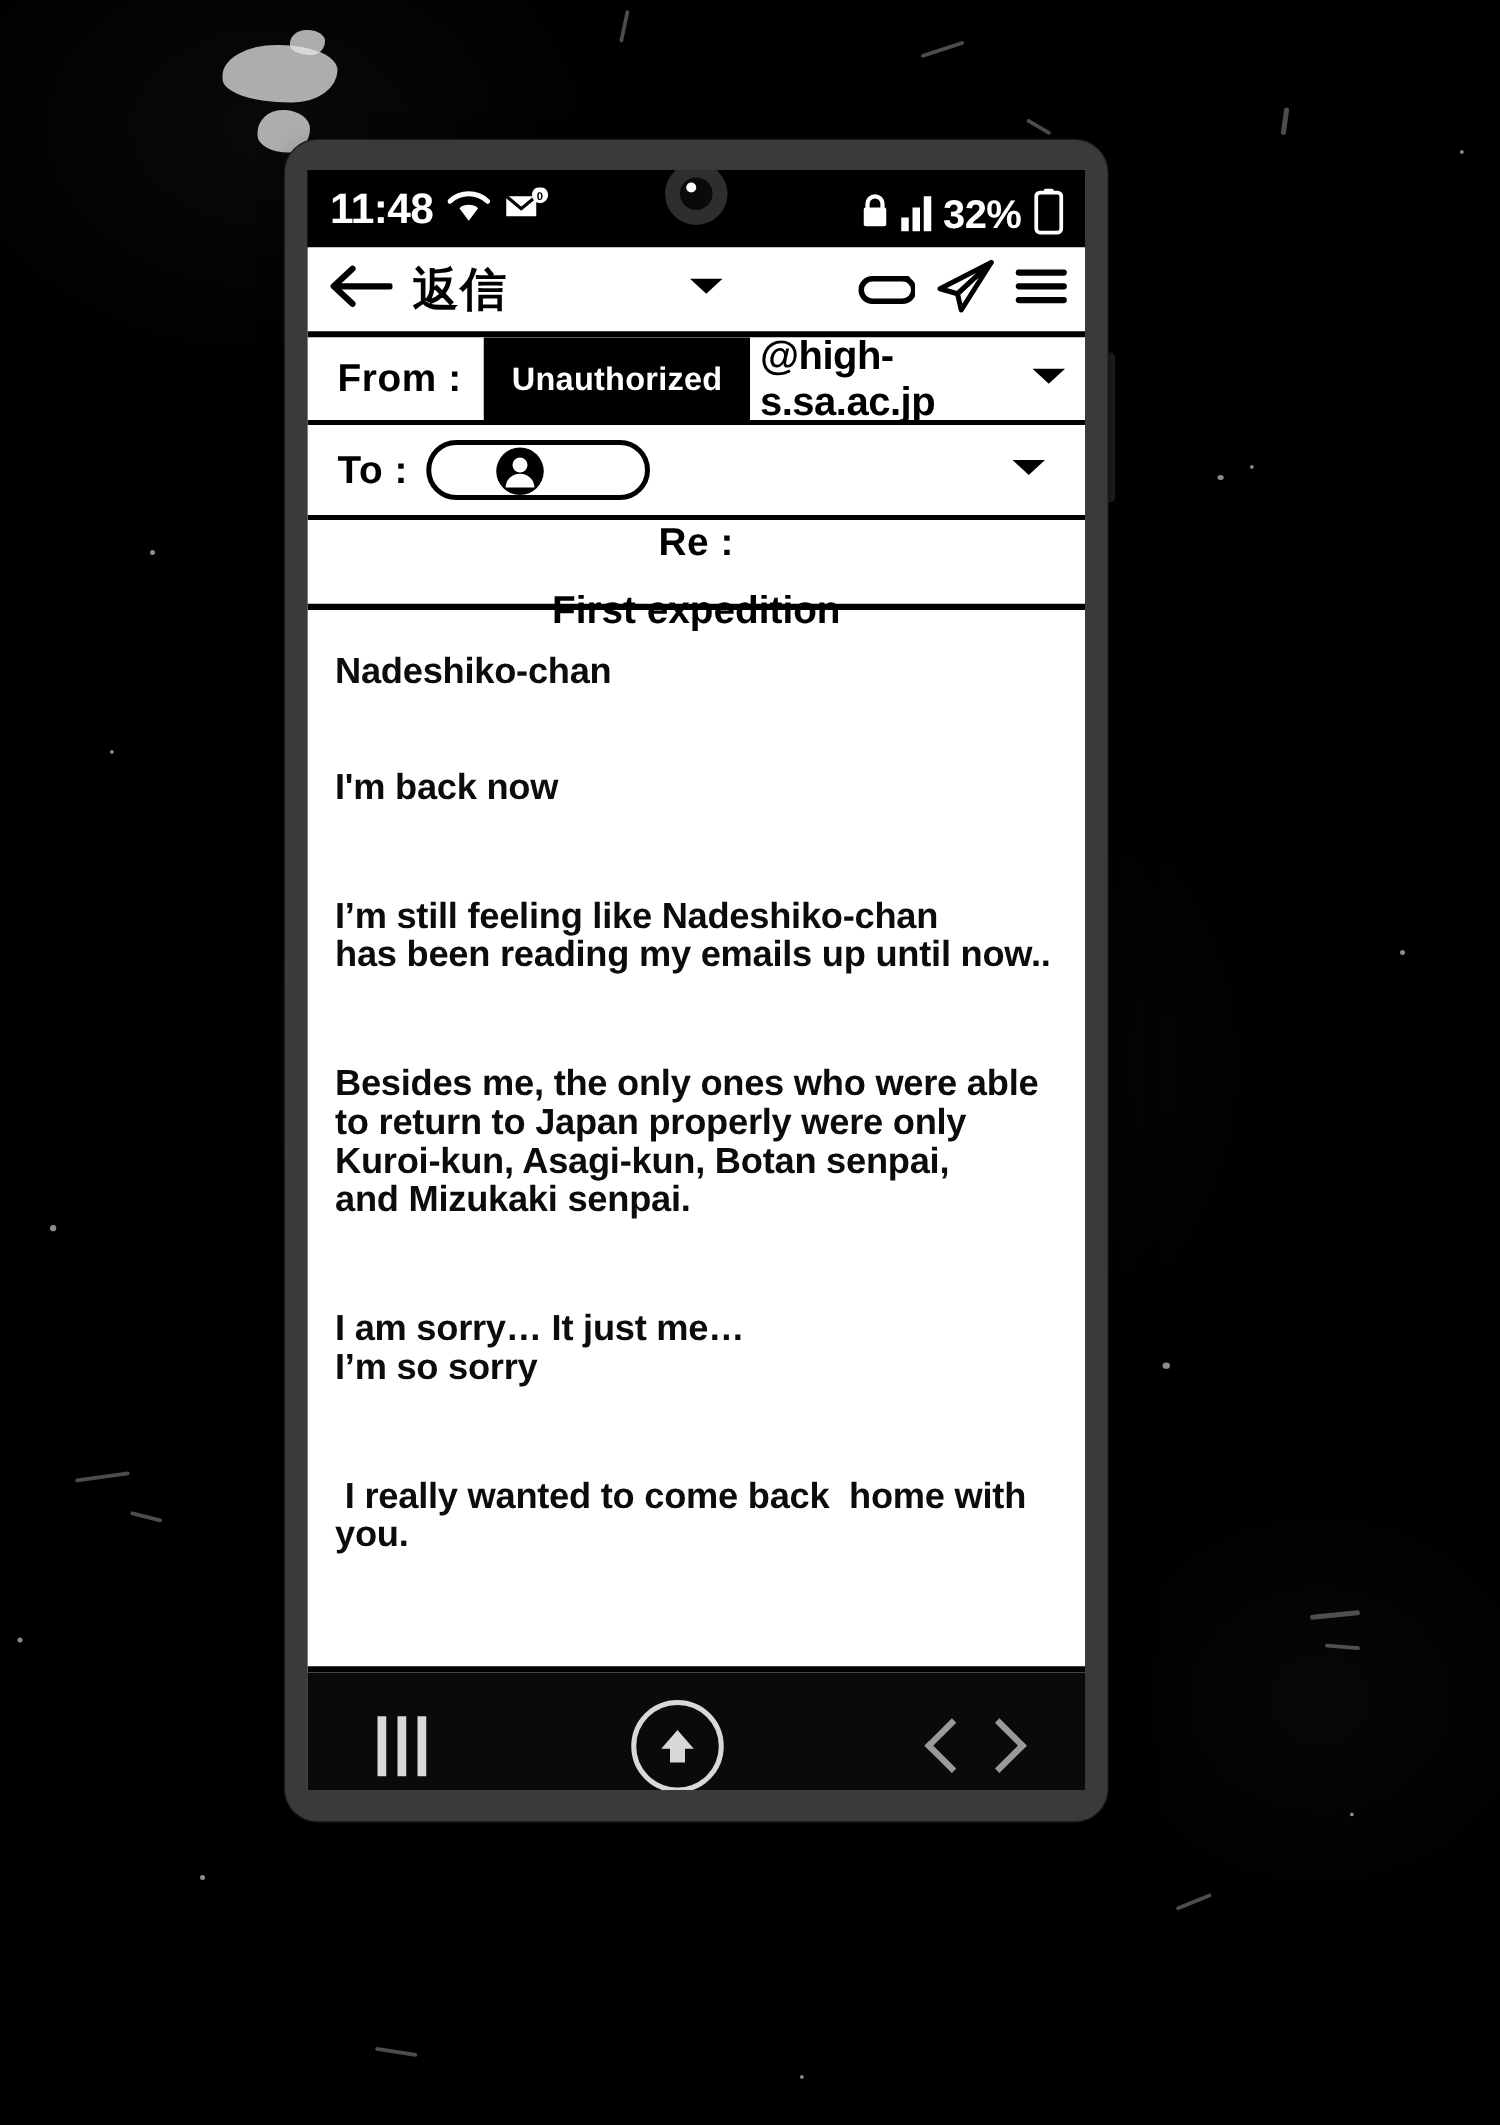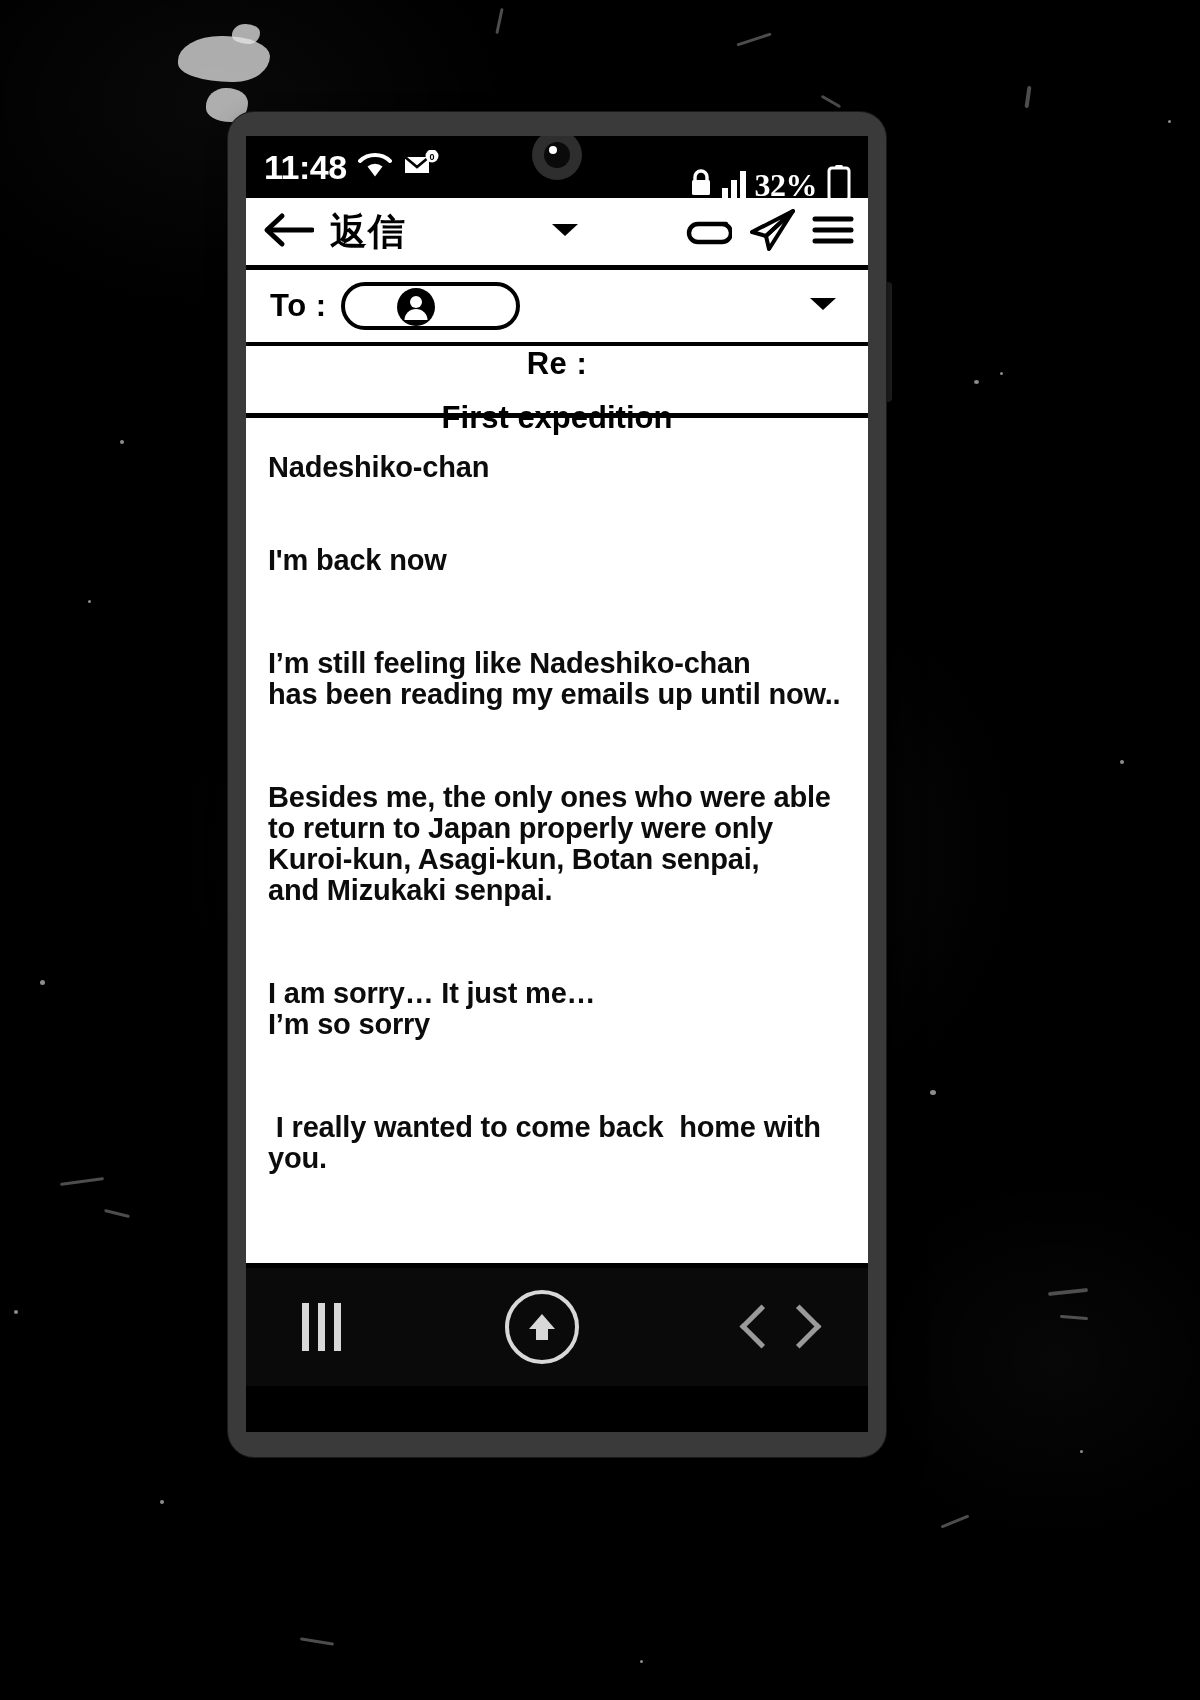--- a/index.html
+++ b/index.html
@@ -90,26 +90,25 @@
   }
   #clock {
     font-size: 34px;
     font-weight: bold;
     letter-spacing: -0.5px;
     line-height: 1;
   }
   #status-right {
     position: absolute;
     right: 16px;
-    top: 18px;
+    top: 4px;
     height: 62px;
     display: flex;
     align-items: center;
     gap: 9px;
-    font-family: Liberation Serif, serif;
   }
   #battery-pct {
     font-size: 32px;
     font-weight: bold;
     letter-spacing: -0.5px;
   }
   .sig-bars {
     display: flex;
     align-items: flex-end;
     gap: 3px;
@@ -437,20 +436,34 @@
             </svg>
           </span>
           <span class="ico">
             <svg width="42" height="36" viewBox="0 0 42 36">
               <path d="M3 7 H39 M3 18 H39 M3 29 H39" stroke="#000" stroke-width="5" stroke-linecap="round"></path>
             </svg>
           </span>
         </div>
       </div>
 
+      <div id="from-row" class="row">
+        <span id="from-label">From :</span>
+        <div id="from-user-box">
+          <span id="from-user">Unauthorized</span>
+        </div>
+        <div id="from-domain-wrap">
+          <span id="from-domain">@high-s.sa.ac.jp</span>
+          <span class="ico">
+            <svg width="30" height="18" viewBox="0 0 30 18">
+              <path d="M2 3 L15 15 L28 3 Z" fill="#000"></path>
+            </svg>
+          </span>
+        </div>
+      </div>
 
       <div id="to-row" class="row">
         <div id="to-left">
           <span id="to-label">To :</span>
           <div id="to-chip">
             <span class="ico">
               <svg width="42" height="42" viewBox="0 0 42 42">
                 <circle cx="21" cy="21" r="19" fill="#000"></circle>
                 <circle cx="21" cy="16" r="6" fill="#fff"></circle>
                 <path d="M9.5 34 a11.5 11 0 0 1 23 0 Z" fill="#fff"></path>

